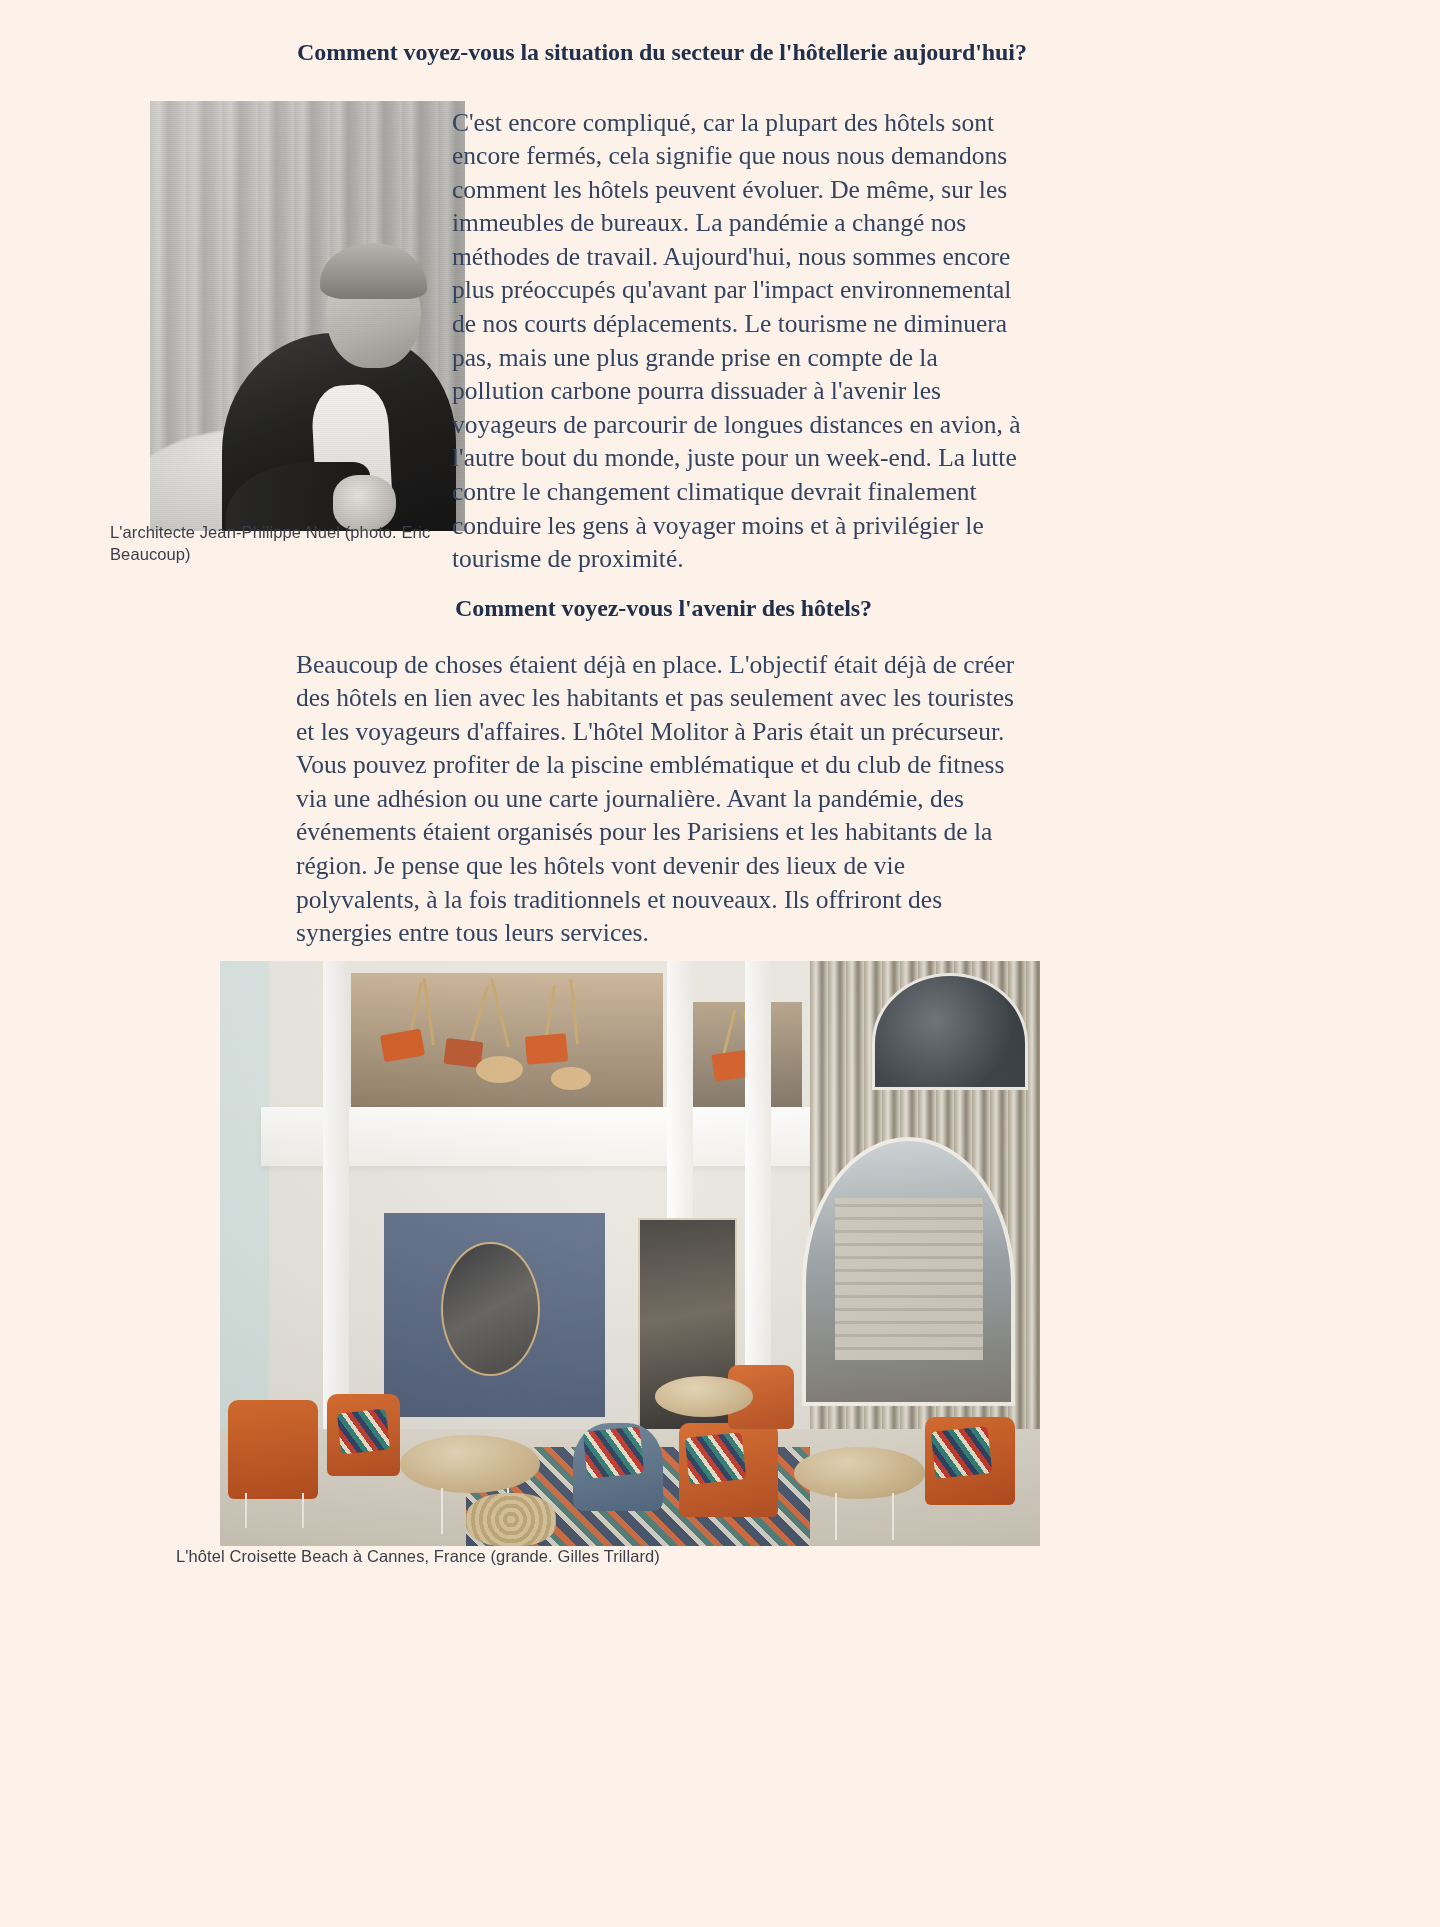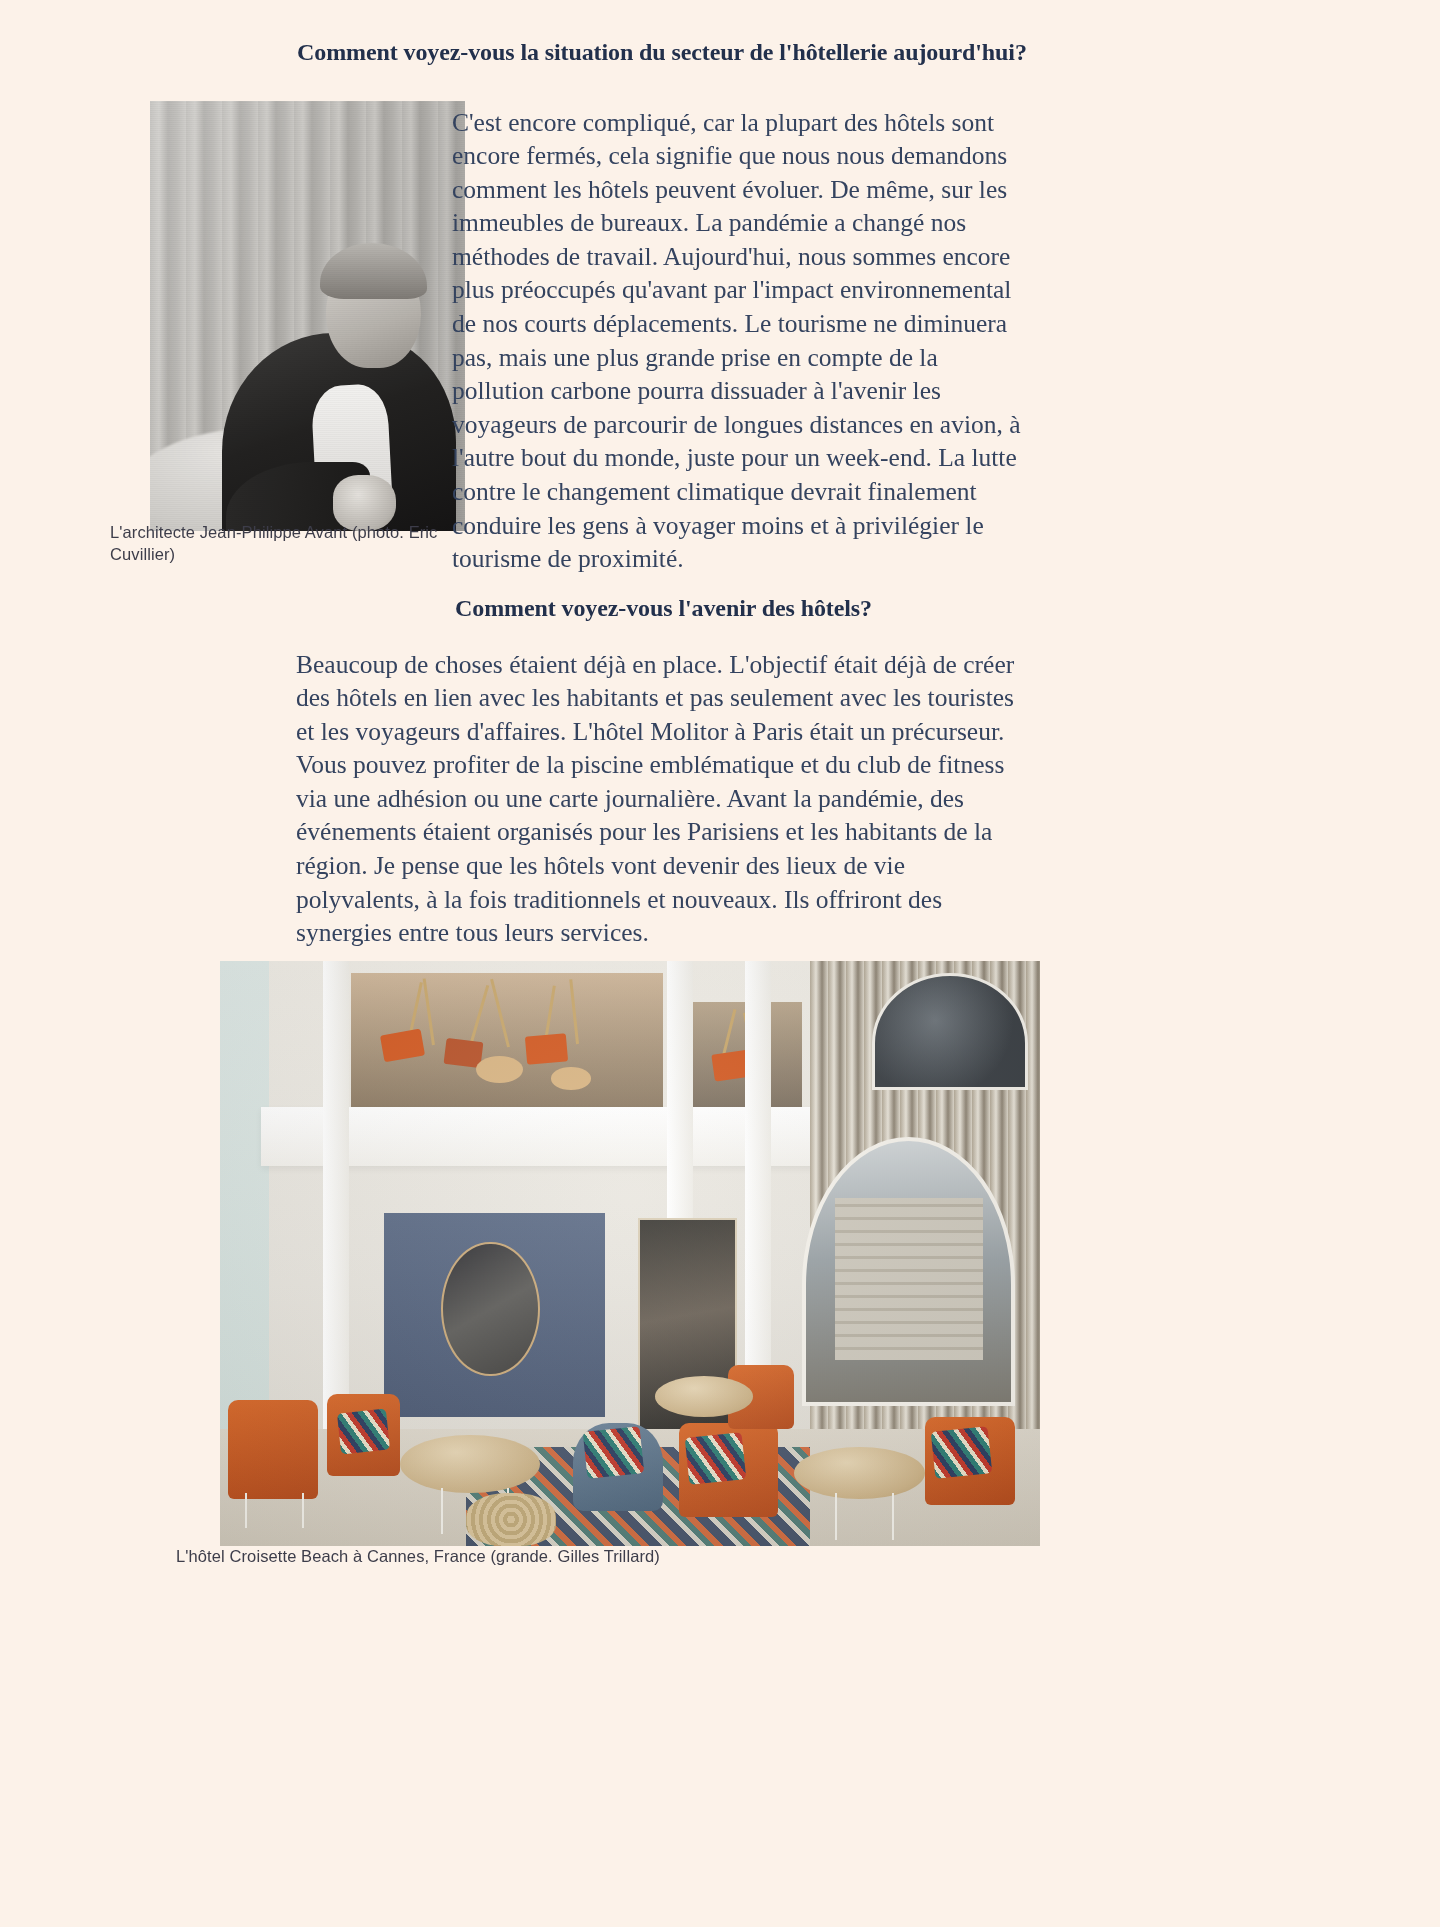--- a/index.html
+++ b/index.html
@@ -316,21 +316,21 @@
       <div class="pp-sofa"></div>
       <div class="pp-body"></div>
       <div class="pp-shirt"></div>
       <div class="pp-head"></div>
       <div class="pp-hair"></div>
       <div class="pp-arm"></div>
       <div class="pp-hands"></div>
       <div class="pp-grain"></div>
     </div>
   </figure>
-  <figcaption class="caption portrait-caption">L'architecte Jean-Philippe Avant (photo. Eric Cuvillier)</figcaption>
+  <figcaption class="caption portrait-caption">L'architecte Jean-Philippe Nuel (photo. Eric Beaucoup)</figcaption>
 
   <p class="body-par par-1">C'est encore compliqué, car la plupart des hôtels sont encore fermés, cela signifie que nous nous demandons comment les hôtels peuvent évoluer. De même, sur les immeubles de bureaux. La pandémie a changé nos méthodes de travail. Aujourd'hui, nous sommes encore plus préoccupés qu'avant par l'impact environnemental de nos courts déplacements. Le tourisme ne diminuera pas, mais une plus grande prise en compte de la pollution carbone pourra dissuader à l'avenir les voyageurs de parcourir de longues distances en avion, à l'autre bout du monde, juste pour un week-end. La lutte contre le changement climatique devrait finalement conduire les gens à voyager moins et à privilégier le tourisme de proximité.</p>
 
   <h2 class="q-heading q-heading-2">Comment voyez-vous l'avenir des hôtels?</h2>
 
   <p class="body-par par-2">Beaucoup de choses étaient déjà en place. L'objectif était déjà de créer des hôtels en lien avec les habitants et pas seulement avec les touristes et les voyageurs d'affaires. L'hôtel Molitor à Paris était un précurseur. Vous pouvez profiter de la piscine emblématique et du club de fitness via une adhésion ou une carte journalière. Avant la pandémie, des événements étaient organisés pour les Parisiens et les habitants de la région. Je pense que les hôtels vont devenir des lieux de vie polyvalents, à la fois traditionnels et nouveaux. Ils offriront des synergies entre tous leurs services.</p>
 
   <figure class="hotel-figure">
     <div class="hotel-photo">
       <div class="hp-base"></div>

